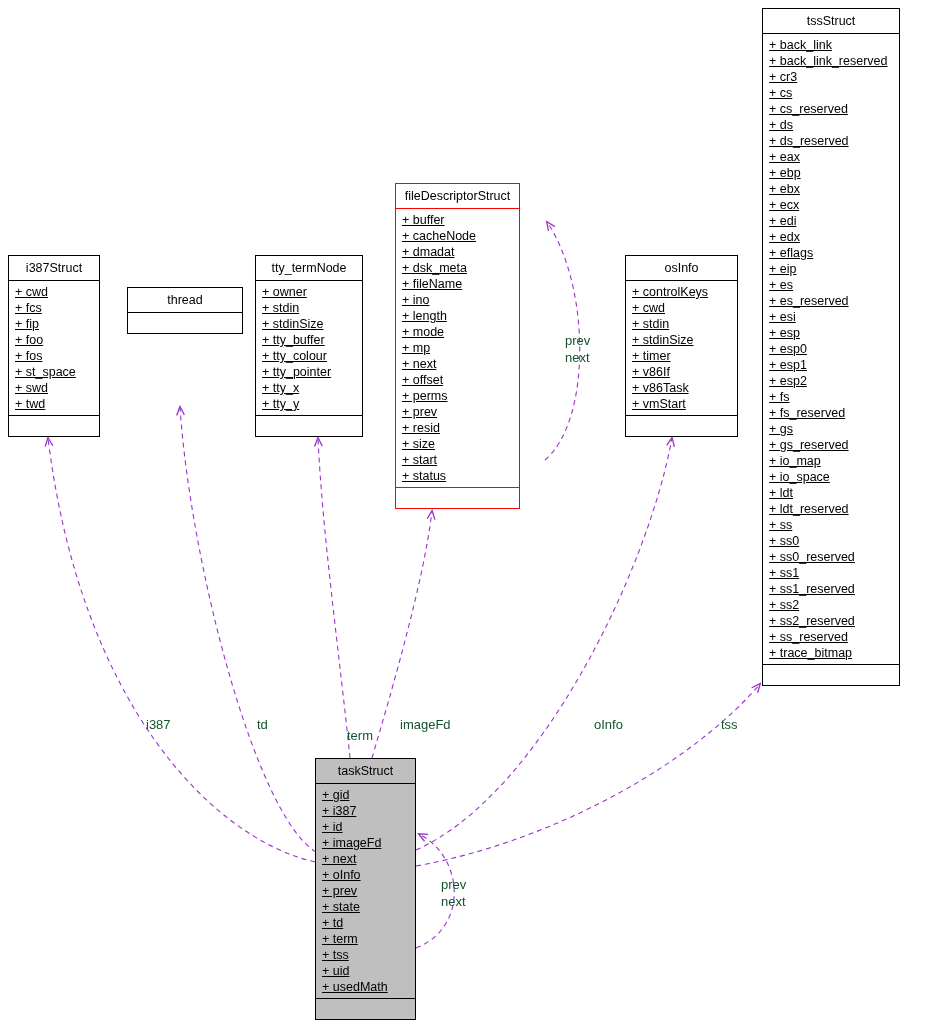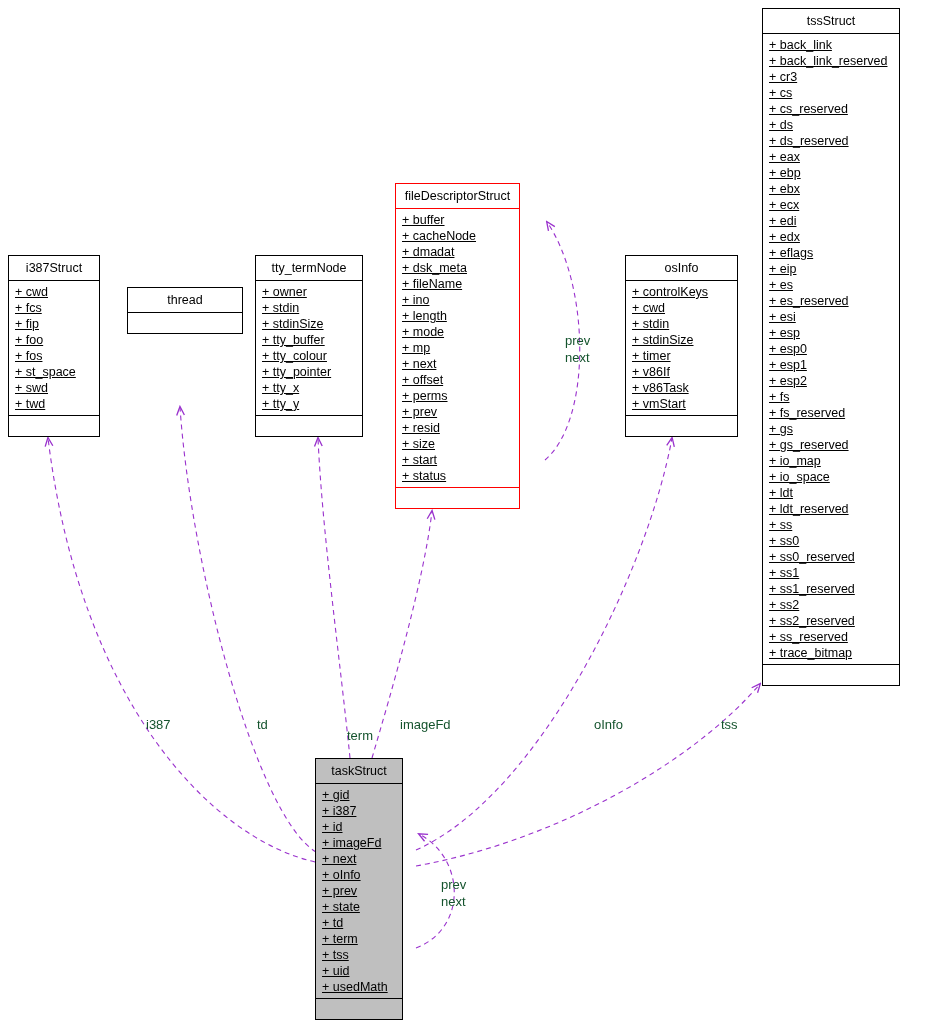--- a/index.html
+++ b/index.html
@@ -205,21 +205,21 @@
         <div class="field">+ ss1</div>
         <div class="field">+ ss1_reserved</div>
         <div class="field">+ ss2</div>
         <div class="field">+ ss2_reserved</div>
         <div class="field">+ ss_reserved</div>
         <div class="field">+ trace_bitmap</div>
       </div>
     <div class="class-empty"></div>
   </div>
 
-  <div class="class-box gray" style="left:315px;top:758px;width:88px;">
+  <div class="class-box gray" style="left:315px;top:758px;width:101px;">
     <div class="class-title">taskStruct</div>
     <div class="class-fields">
         <div class="field">+ gid</div>
         <div class="field">+ i387</div>
         <div class="field">+ id</div>
         <div class="field">+ imageFd</div>
         <div class="field">+ next</div>
         <div class="field">+ oInfo</div>
         <div class="field">+ prev</div>
         <div class="field">+ state</div>

